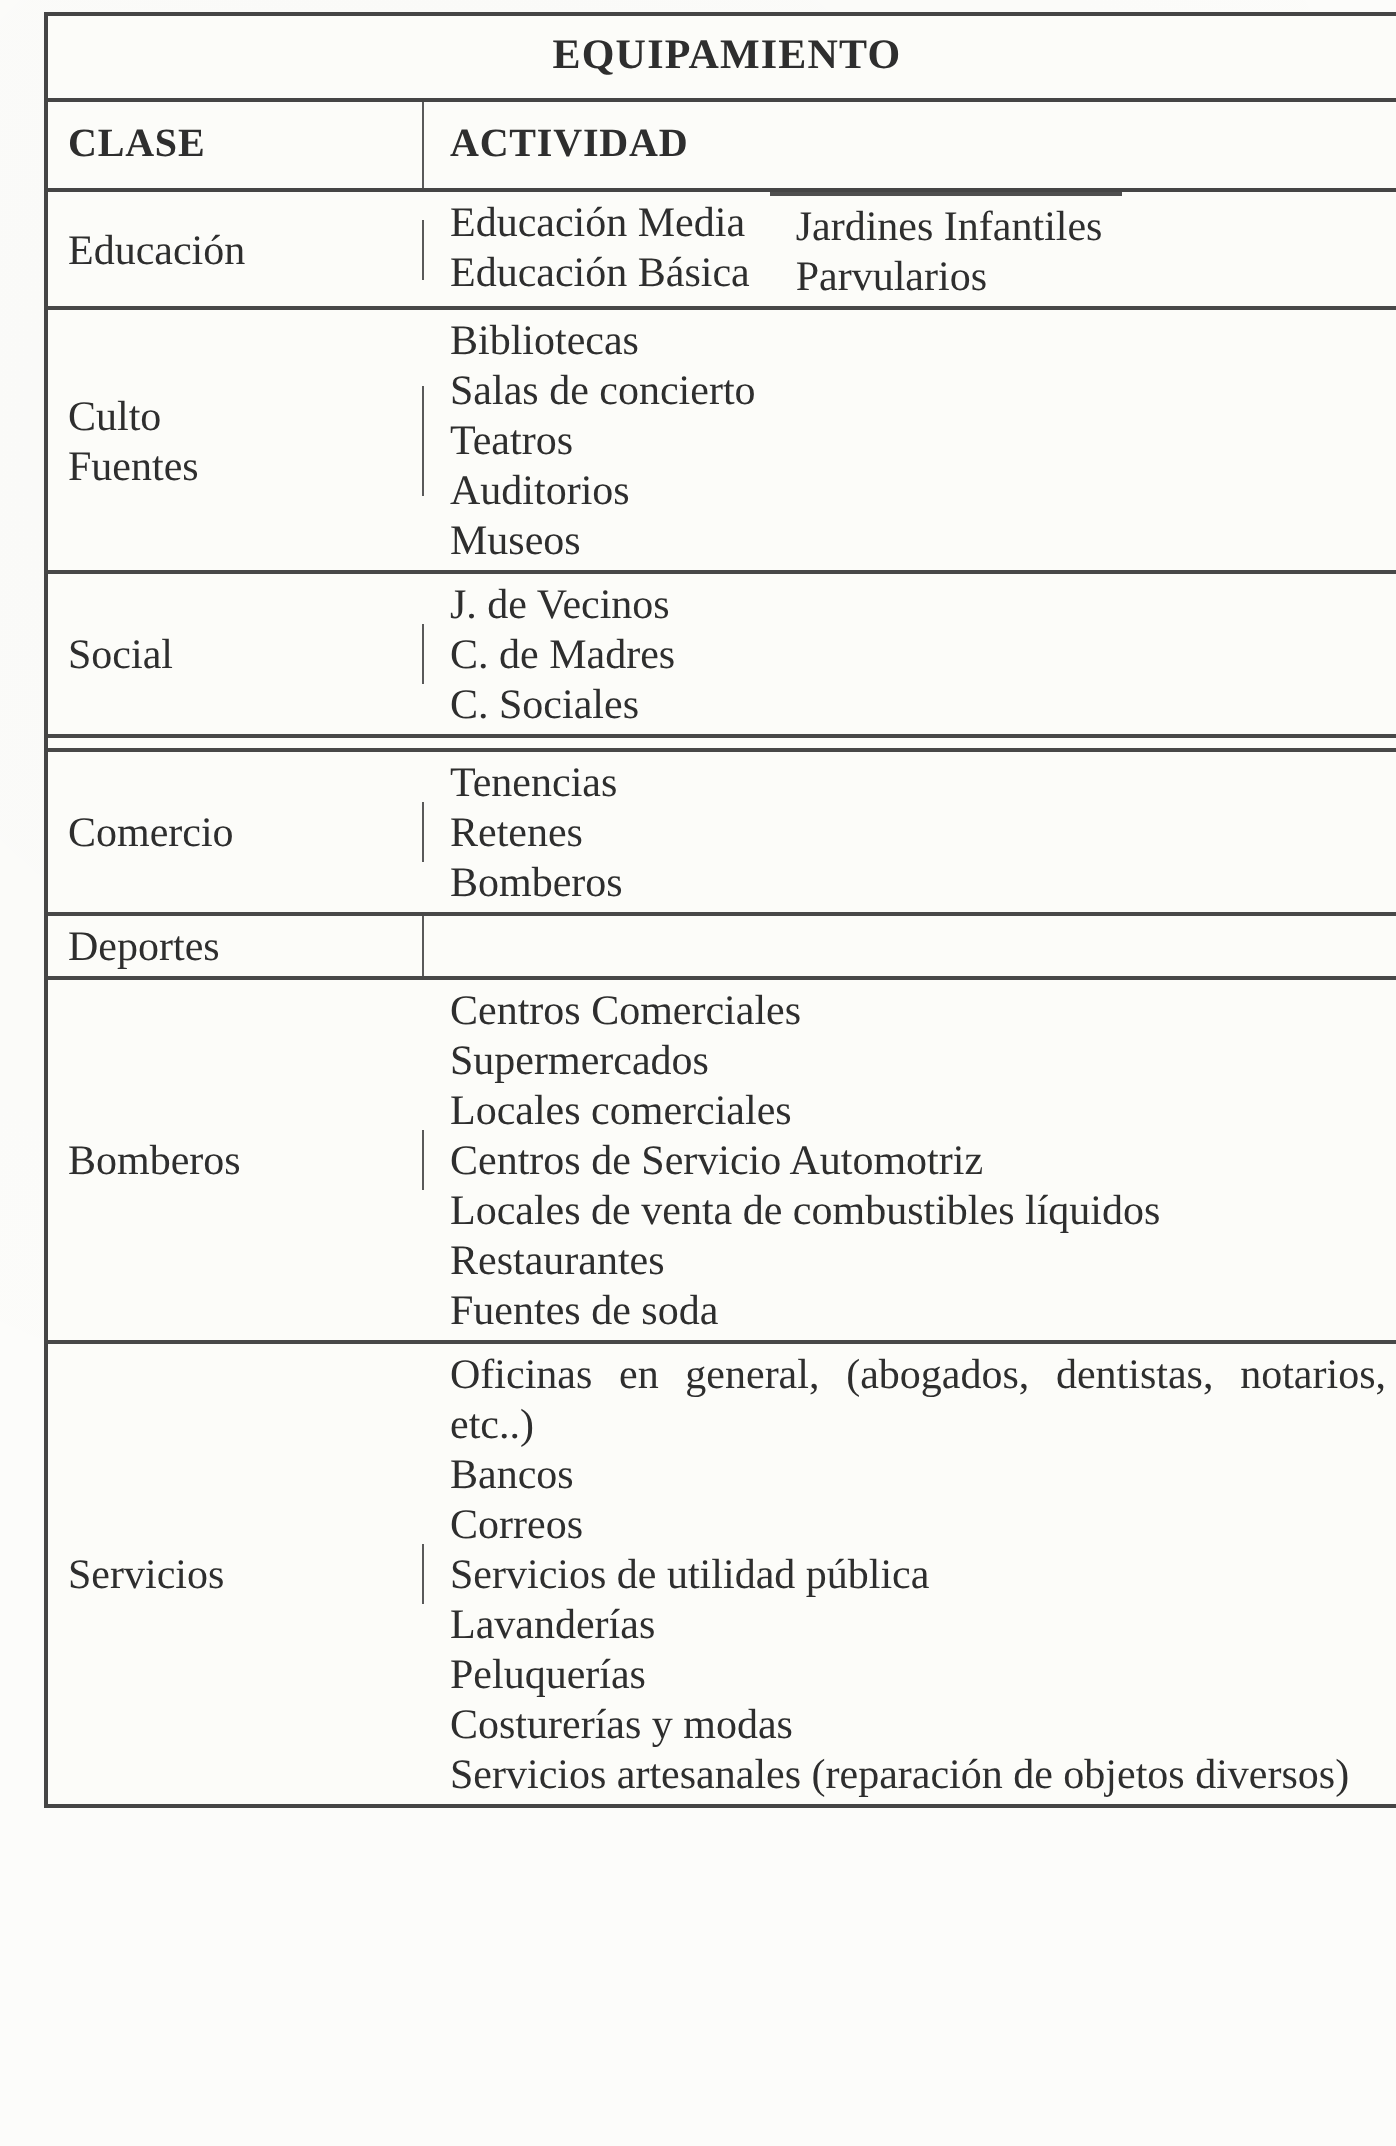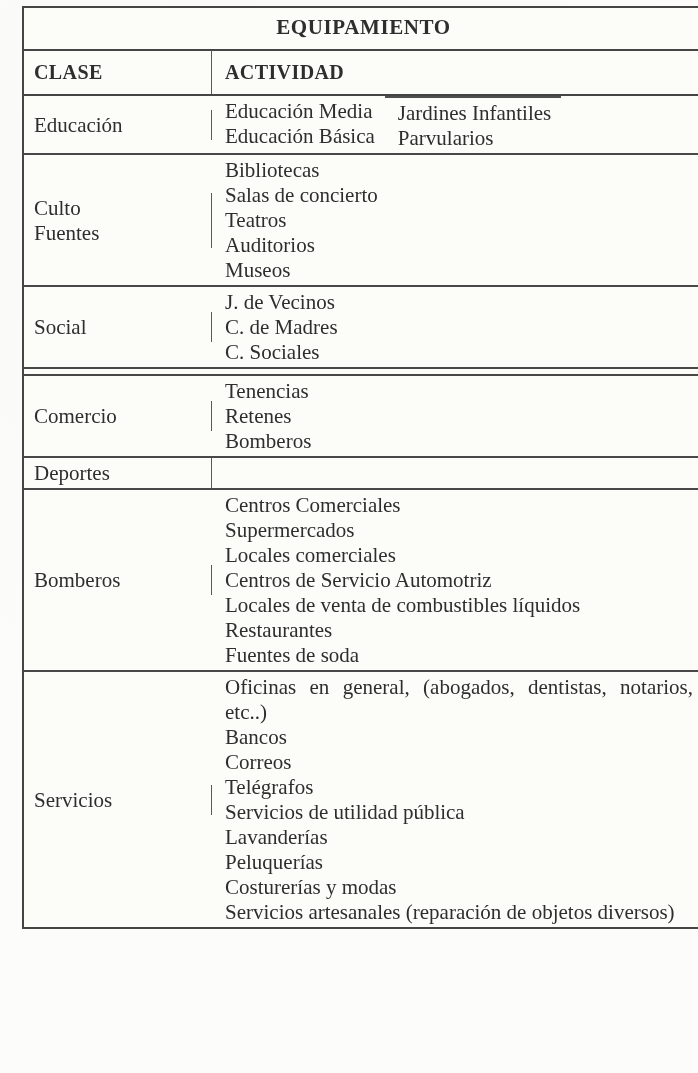--- a/index.html
+++ b/index.html
@@ -177,21 +177,20 @@
   </div>
         <div class="row">
     <div class="cell clase">
             <div class="clase-line">Servicios</div>
           </div>
     <div class="cell actividad">
             <div class="group">
               <div class="item">Oficinas en general, (abogados, dentistas, notarios, etc..)</div>
               <div class="item">Bancos</div>
               <div class="item">Correos</div>
-              <div class="item">Telégrafos</div>
               <div class="item">Servicios de utilidad pública</div>
               <div class="item">Lavanderías</div>
               <div class="item">Peluquerías</div>
               <div class="item">Costurerías y modas</div>
               <div class="item">Servicios artesanales (reparación de objetos diversos)</div>
             </div>
           </div>
   </div>
       </div>
   </div>

